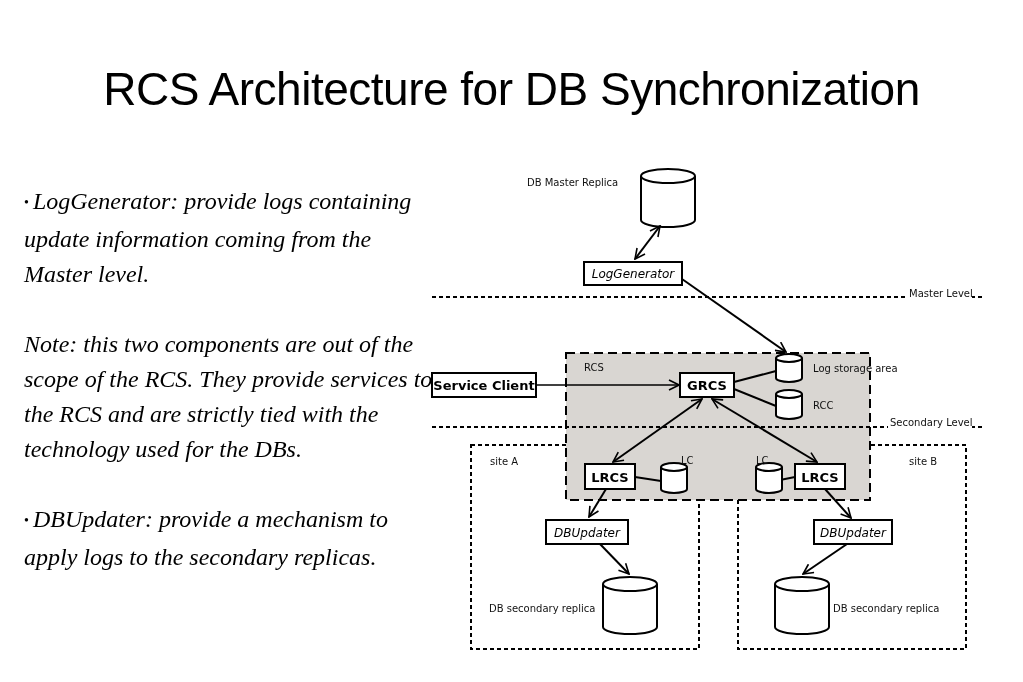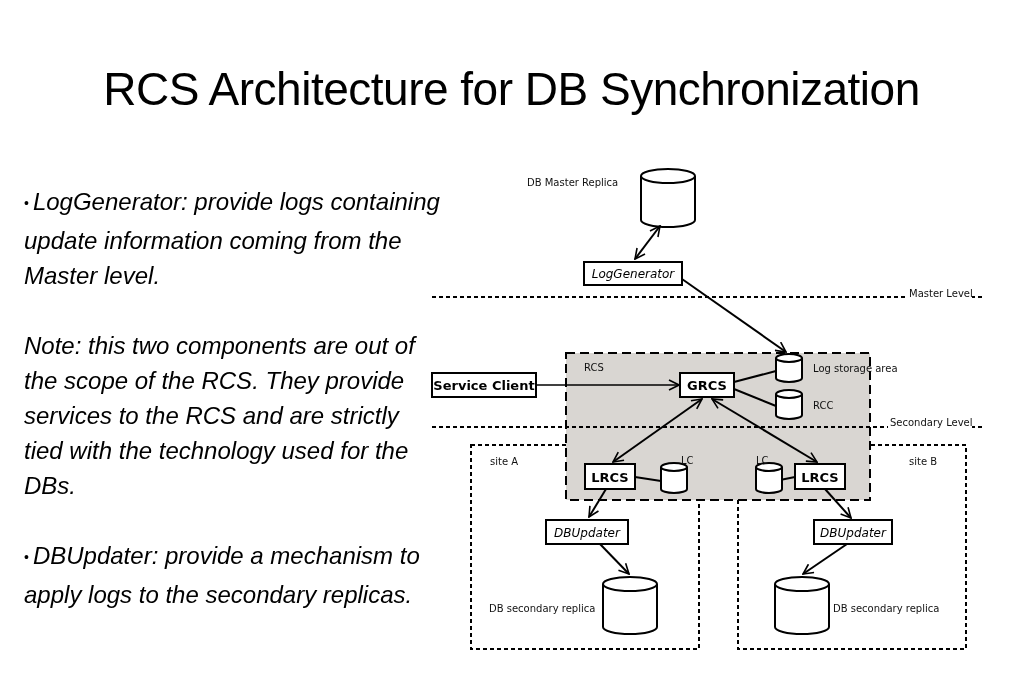--- a/index.html
+++ b/index.html
@@ -1,21 +1,21 @@
 <!DOCTYPE html>
 <html><head>
 <meta charset="utf-8">
 <style>
   html, body { margin: 0; padding: 0; background: #ffffff; }
   body { width: 1023px; height: 682px; position: relative; overflow: hidden;
          font-family: "Liberation Sans", sans-serif; color: #000; }
   .title { position: absolute; left: 0; top: 62px; width: 1023px; text-align: center;
            font-size: 46px; font-family: "Liberation Sans", sans-serif; letter-spacing: -0.5px; }
   .text-col { position: absolute; left: 24px; top: 184px; width: 420px;
-              font-family: Liberation Sans, sans-serif; font-style: italic;
+              font-family: Liberation Serif, serif; font-style: italic;
               font-size: 24px; line-height: 35px; }
   .para { margin: 0 0 35px 0; }
   .bullet { font-style: normal; font-size: 14px; margin-right: 4px; position: relative; top: -2px; }
   svg { position: absolute; left: 0; top: 0; }
   .lbl { font-family: "DejaVu Sans", sans-serif; font-size: 10px; fill: #111; }
   .box-lbl { font-family: "DejaVu Sans", sans-serif; font-size: 13px; font-weight: bold; fill: #000; }
   .box-lbl-it { font-family: "DejaVu Sans", sans-serif; font-size: 12px; font-style: italic; fill: #000; }
 </style>
 </head>
 <body>

